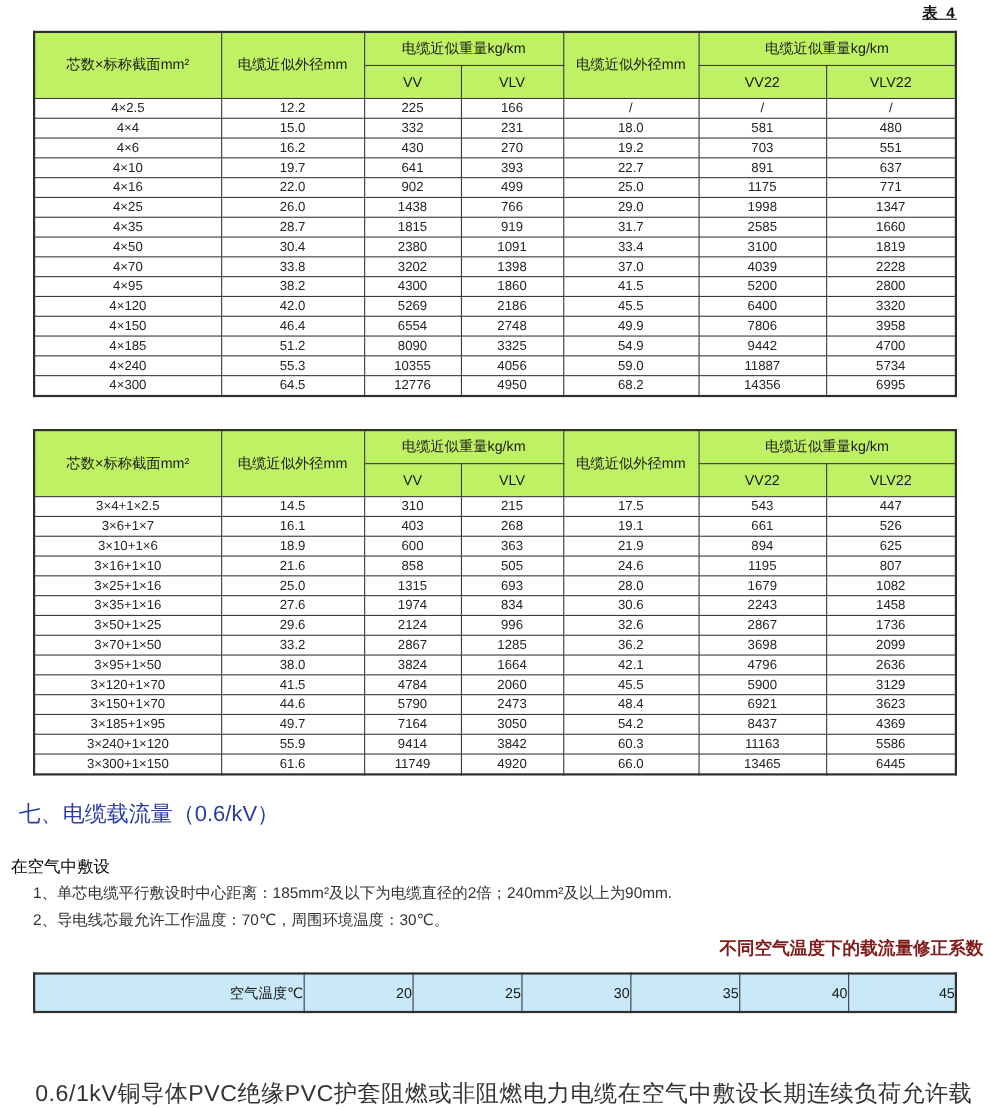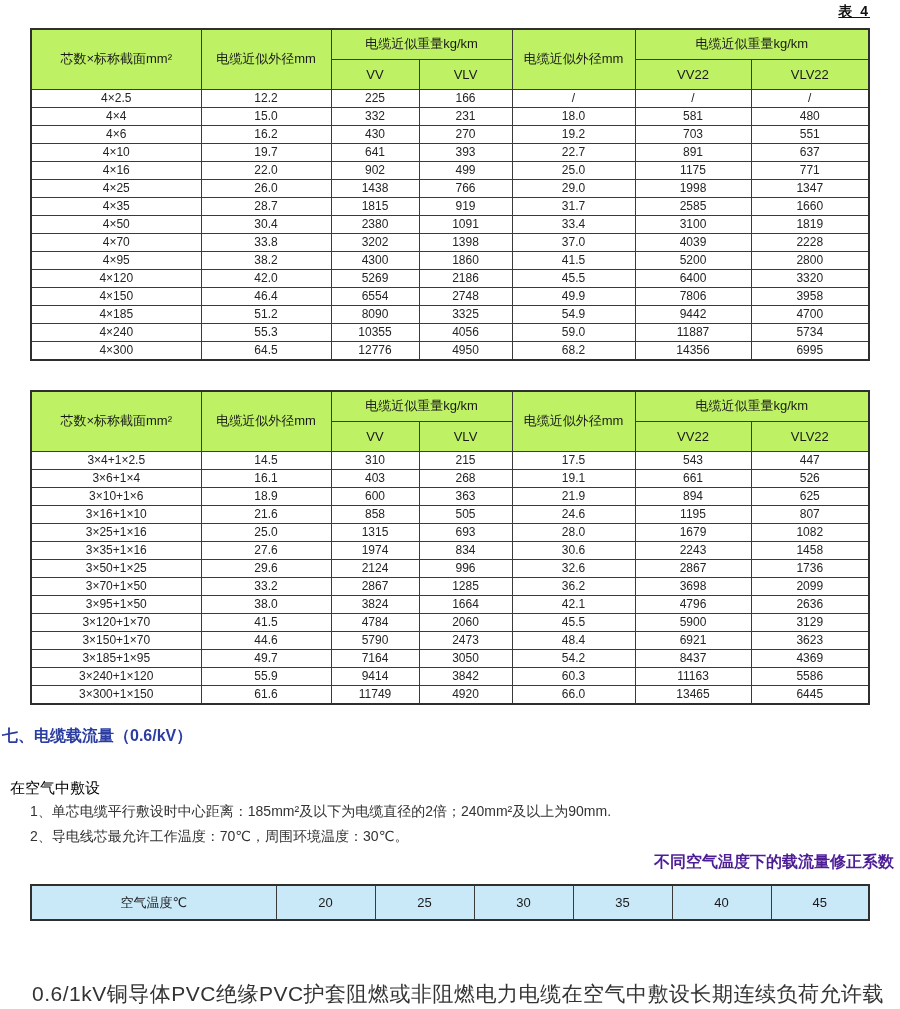--- a/index.html
+++ b/index.html
@@ -35,48 +35,48 @@
   table.spec td {
     background:#ffffff;
     border:1px solid #3a3a3a;
     font-size:12px; color:#242424;
     height:17px; line-height:17px;
     text-align:center; vertical-align:middle;
     padding:0;
   }
 
   #sectionHeading {
-    position:absolute; top:726px; left:2px;
-    font-size:16px; font-weight:bold; color:#2b3da0;
+    position:absolute; top:726px; left:17px;
+    font-size:20px; font-weight:normal; color:#2b3da0;
   }
   #airLine {
     position:absolute; top:779px; left:10px;
     font-size:15px; color:#000000;
   }
   .note-item {
     position:absolute; left:30px;
     font-size:14px; color:#333;
   }
   #noteItem1 { top:803px; }
   #noteItem2 { top:828px; }
   #corrTitle {
     position:absolute; top:852px; right:6px;
-    font-size:16px; font-weight:bold; color:#4c1d95;
+    font-size:16px; font-weight:bold; color:#7f1d1d;
   }
 
   table.corr {
     position:absolute; top:884px; left:30px; width:838px;
     border-collapse:collapse; table-layout:fixed;
     border:2px solid #2f2f2f;
   }
   table.corr td {
     background:#c9e8f8;
     border:1px solid #3a3a3a;
     font-size:13px; color:#1a1a1a;
-    height:35px; text-align:center; vertical-align:middle;margin-left:32px;
+    height:35px; text-align:right; vertical-align:middle;margin-left:32px;
   }
 
   #footerText {
     position:absolute; top:980px; left:32px;
     font-size:21px; color:#333;
     letter-spacing:0.5px;
   }
   #cutMark {
     position:absolute; top:999px; left:84px;
     font-size:13px; color:#333;
@@ -282,21 +282,21 @@
       <tr>
         <td>3×4+1×2.5</td>
         <td>14.5</td>
         <td>310</td>
         <td>215</td>
         <td>17.5</td>
         <td>543</td>
         <td>447</td>
       </tr>
       <tr>
-        <td>3×6+1×4</td>
+        <td>3×6+1×7</td>
         <td>16.1</td>
         <td>403</td>
         <td>268</td>
         <td>19.1</td>
         <td>661</td>
         <td>526</td>
       </tr>
       <tr>
         <td>3×10+1×6</td>
         <td>18.9</td>

